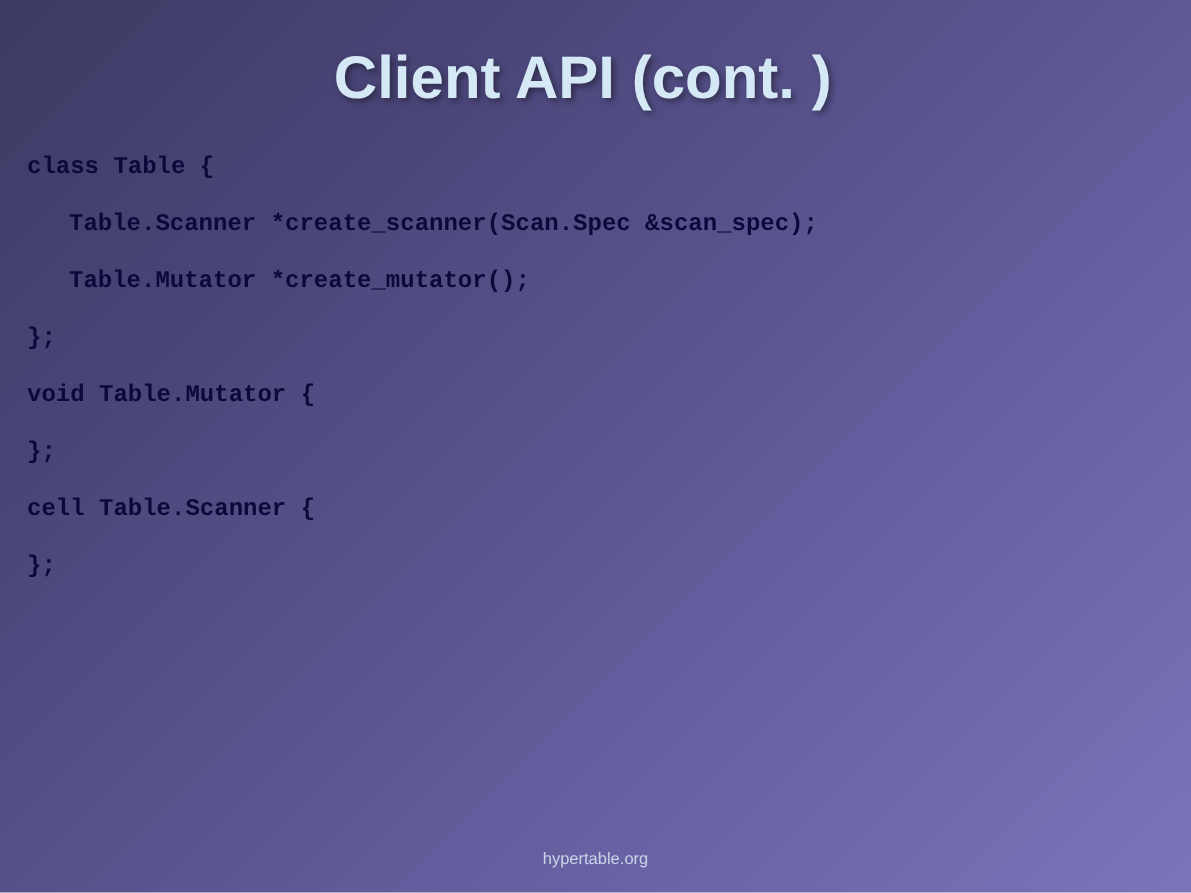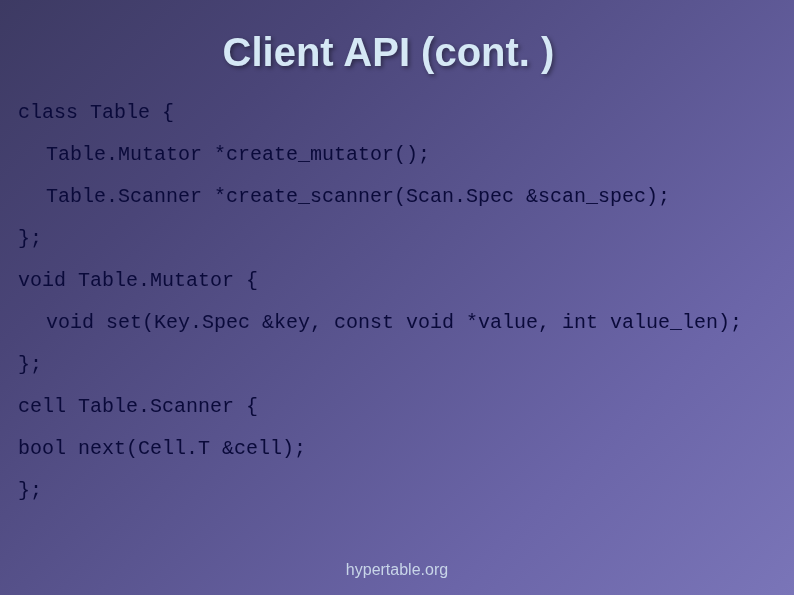--- a/index.html
+++ b/index.html
@@ -25,54 +25,52 @@
   .title {
     font-size: 40px;
     font-weight: bold;
     color: #d5e8f5;
     text-align: center;
     text-shadow: 2px 2px 4px rgba(0,0,0,0.4);
     margin-bottom: 28px;
   }
   .code-block {
     font-family: 'Courier New', Courier, monospace;
-    font-size: 20px;
-    font-weight: normal;
+    font-size: 16px;
+    font-weight: bold;
     color: #0a0a3a;
     line-height: 1.0;
   }
   .code-line {
     margin-bottom: 22px;
   }
   .code-line.indent {
     padding-left: 28px;
   }
   .footer {
-    font-size: 16px;
+    font-size: 11px;
     color: #c8d5e8;
     text-align: center;
     position: absolute;
     bottom: 16px;
     left: 0;
     right: 0;
   }
 </style>
 </head>
 <body>
 
 <div class="slide">
   <h1 class="title">Client API (cont. )</h1>
 
   <div class="code-block">
     <div class="code-line">class Table {</div>
+    <div class="code-line indent">Table.Scanner *create_scanner(Scan.Spec &amp;scan_spec);</div>
     <div class="code-line indent">Table.Mutator *create_mutator();</div>
-    <div class="code-line indent">Table.Scanner *create_scanner(Scan.Spec &amp;scan_spec);</div>
     <div class="code-line">};</div>
     <div class="code-line">void Table.Mutator {</div>
-    <div class="code-line indent">void set(Key.Spec &amp;key, const void *value, int value_len);</div>
     <div class="code-line">};</div>
     <div class="code-line">cell Table.Scanner {</div>
-    <div class="code-line"> bool next(Cell.T &amp;cell);</div>
     <div class="code-line">};</div>
   </div>
 
   <div class="footer">hypertable.org</div>
 </div>
 
 </body></html>

